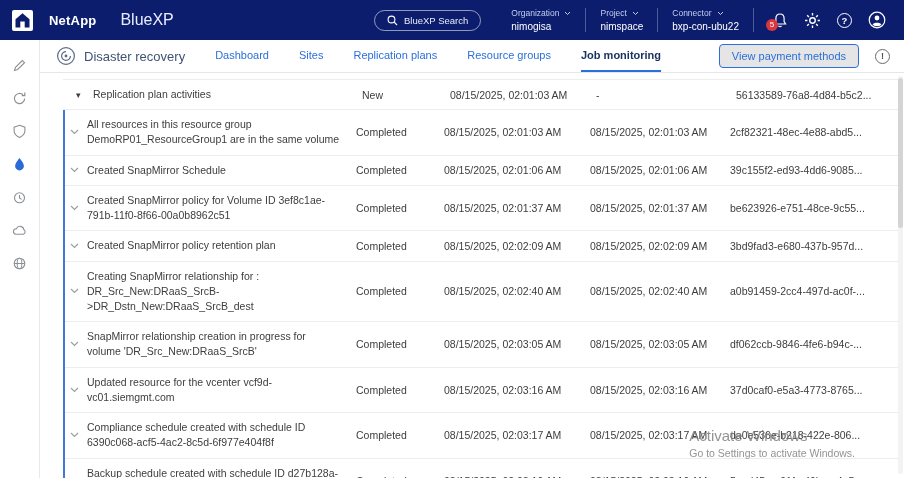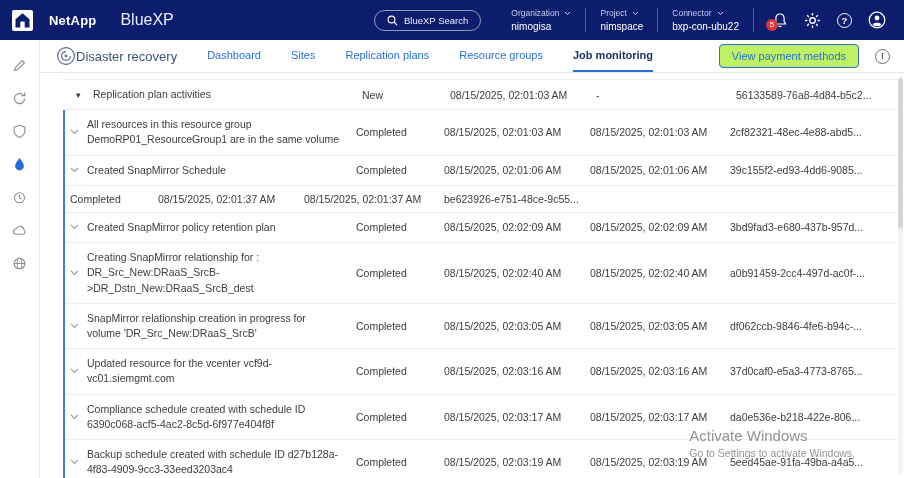--- a/index.html
+++ b/index.html
@@ -47,32 +47,32 @@
     border-right:1px solid #e8e8e8; background:#fff;
     display:flex; flex-direction:column; align-items:center; padding-top:18px; gap:17px;
   }
   .side-ico { width:16px; height:16px; display:flex; cursor:pointer; }
 
   
   .subheader {
     margin-left:40px; height:33px; border-bottom:1px solid #e6e6e6;
     display:flex; align-items:stretch; padding:0 14px 0 16px; background:#fff;
   }
-  .svc { display:flex; align-items:center; }
+  .svc { display:flex; align-items:center; gap:8px; }
   .svc-icon { width:20px; height:20px; display:flex; }
   .svc-title { font-size:13px; color:#3f5373; }
   .tab-bar { display:flex; margin-left:30px; gap:30px; }
   .tab {
     display:flex; align-items:center; height:100%; font-size:11px; color:#2a6fdb;
     border-bottom:2px solid transparent; cursor:pointer;
   }
   .tab.active { color:#16305f; font-weight:bold; border-bottom-color:#2a6fdb; }
   .payment-btn {
     align-self:center; margin-left:auto; border:1px solid #2a6fdb; color:#2a6fdb;
-    background:#bef264; border-radius:4px; font-size:11px; padding:5px 12px;
+    background:#e5e5e5; border-radius:4px; font-size:11px; padding:5px 12px;
     font-family:"Liberation Sans", sans-serif; cursor:pointer;
   }
   .info-ico {
     align-self:center; margin-left:16px; width:15px; height:15px; border:1.3px solid #6b6b6b;
     border-radius:50%; display:flex; align-items:center; justify-content:center;
     font-size:9px; font-weight:bold; color:#555; cursor:pointer;
   }
 
   
   .table { margin:6px 3px 0 63px; border-top:1px solid #ededed; background:#fff; }
@@ -293,20 +293,28 @@
             </svg>
           </span>
       <span class="dtext">Created SnapMirror Schedule</span>
     </div>
     <div class="col status">Completed</div>
     <div class="col start">08/15/2025, 02:01:06 AM</div>
     <div class="col end">08/15/2025, 02:01:06 AM</div>
     <div class="col id">39c155f2-ed93-4dd6-9085...</div>
   </div>
       <div class="trow">
+    <div class="col desc">
+      <span class="chev">
+            <svg width="9" height="6" viewBox="0 0 9 6">
+              <path d="M1 1l3.5 3.5L8 1" fill="none" stroke="#9aa0a6" stroke-width="1.2"></path>
+            </svg>
+          </span>
+      <span class="dtext">Created SnapMirror policy for Volume ID 3ef8c1ae-791b-11f0-8f66-00a0b8962c51</span>
+    </div>
     <div class="col status">Completed</div>
     <div class="col start">08/15/2025, 02:01:37 AM</div>
     <div class="col end">08/15/2025, 02:01:37 AM</div>
     <div class="col id">be623926-e751-48ce-9c55...</div>
   </div>
       <div class="trow">
     <div class="col desc">
       <span class="chev">
             <svg width="9" height="6" viewBox="0 0 9 6">
               <path d="M1 1l3.5 3.5L8 1" fill="none" stroke="#9aa0a6" stroke-width="1.2"></path>

